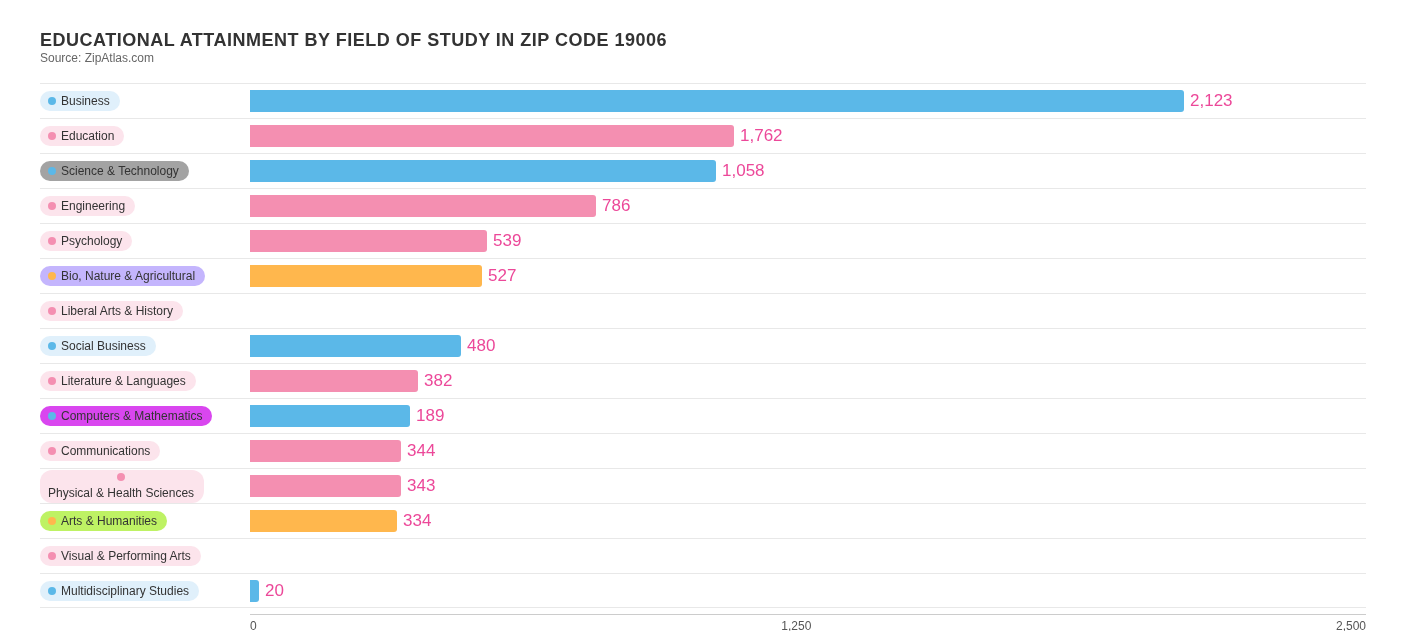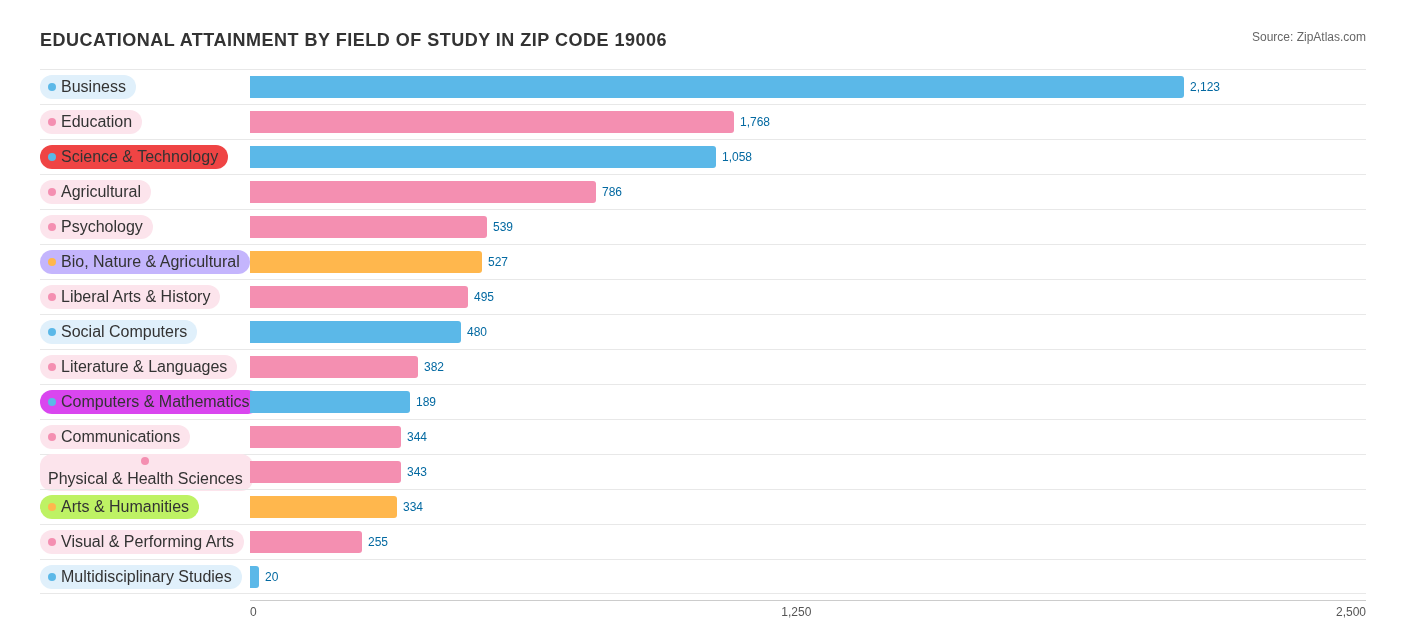--- a/index.html
+++ b/index.html
@@ -12,20 +12,21 @@
     }
     .chart-container {
       width: 100%;
       padding: 10px 20px 20px 20px;
     }
     .chart-header {
       display: flex;
       justify-content: space-between;
       align-items: flex-start;
       margin-bottom: 18px;
+      flex-direction: column;
     }
     .chart-title {
       font-size: 18px;
       font-weight: bold;
       color: #333;
       letter-spacing: 0.5px;
       text-transform: uppercase;
     }
     .chart-source {
       font-size: 12px;
@@ -50,21 +51,21 @@
       flex-shrink: 0;
       display: flex;
       align-items: center;
       height: 100%;
     }
     .label-pill {
       display: inline-flex;
       align-items: center;
       padding: 3px 10px 3px 8px;
       border-radius: 12px;
-      font-size: 16px;
+      font-size: 12px;
       color: #333;
       white-space: nowrap;
       gap: 5px;
     }
     .label-dot {
       width: 8px;
       height: 8px;
       border-radius: 50%;
       flex-shrink: 0;
     }
@@ -75,22 +76,22 @@
       height: 100%;
       position: relative;
     }
     .bar {
       height: 22px;
       border-radius: 0 3px 3px 0;
       display: flex;
       align-items: center;
     }
     .bar-value {
-      font-size: 12px;
-      color: #0369a1;
+      font-size: 17px;
+      color: #ec4899;
       margin-left: 6px;
       white-space: nowrap;
     }
     .x-axis {
       display: flex;
       margin-left: 210px;
       margin-top: 6px;
       border-top: 1px solid #ccc;
       position: relative;
     }
@@ -129,40 +130,40 @@
     </div>
       <div class="bar-row">
       <div class="bar-label">
         <span class="label-pill" style="background:#fce4ec;">
           <span class="label-dot" style="background:#f48fb1;"></span>
           <span>Education</span>
         </span>
       </div>
       <div class="bar-area">
         <div class="bar" style="width:484px; background:#f48fb1;"></div>
-        <span class="bar-value">1,768</span>
-      </div>
-    </div>
-      <div class="bar-row">
-      <div class="bar-label">
-        <span class="label-pill" style="background:#ef4444;">
+        <span class="bar-value">1,762</span>
+      </div>
+    </div>
+      <div class="bar-row">
+      <div class="bar-label">
+        <span class="label-pill" style="background:#a3a3a3;">
           <span class="label-dot" style="background:#5bb8e8;"></span>
           <span>Science &amp; Technology</span>
         </span>
       </div>
       <div class="bar-area">
         <div class="bar" style="width:466px; background:#5bb8e8;"></div>
         <span class="bar-value">1,058</span>
       </div>
     </div>
       <div class="bar-row">
       <div class="bar-label">
         <span class="label-pill" style="background:#fce4ec;">
           <span class="label-dot" style="background:#f48fb1;"></span>
-          <span>Agricultural</span>
+          <span>Engineering</span>
         </span>
       </div>
       <div class="bar-area">
         <div class="bar" style="width:346px; background:#f48fb1;"></div>
         <span class="bar-value">786</span>
       </div>
     </div>
       <div class="bar-row">
       <div class="bar-label">
         <span class="label-pill" style="background:#fce4ec;">
@@ -187,30 +188,26 @@
         <span class="bar-value">527</span>
       </div>
     </div>
       <div class="bar-row">
       <div class="bar-label">
         <span class="label-pill" style="background:#fce4ec;">
           <span class="label-dot" style="background:#f48fb1;"></span>
           <span>Liberal Arts &amp; History</span>
         </span>
       </div>
-      <div class="bar-area">
-        <div class="bar" style="width:218px; background:#f48fb1;"></div>
-        <span class="bar-value">495</span>
-      </div>
     </div>
       <div class="bar-row">
       <div class="bar-label">
         <span class="label-pill" style="background:#e0f0fb;">
           <span class="label-dot" style="background:#5bb8e8;"></span>
-          <span>Social Computers</span>
+          <span>Social Business</span>
         </span>
       </div>
       <div class="bar-area">
         <div class="bar" style="width:211px; background:#5bb8e8;"></div>
         <span class="bar-value">480</span>
       </div>
     </div>
       <div class="bar-row">
       <div class="bar-label">
         <span class="label-pill" style="background:#fce4ec;text-align:right;">
@@ -270,24 +267,20 @@
         <div class="bar" style="width:147px; background:#ffb74d;"></div>
         <span class="bar-value">334</span>
       </div>
     </div>
       <div class="bar-row">
       <div class="bar-label">
         <span class="label-pill" style="background:#fce4ec;">
           <span class="label-dot" style="background:#f48fb1;"></span>
           <span>Visual &amp; Performing Arts</span>
         </span>
-      </div>
-      <div class="bar-area">
-        <div class="bar" style="width:112px; background:#f48fb1;"></div>
-        <span class="bar-value">255</span>
       </div>
     </div>
       <div class="bar-row">
       <div class="bar-label">
         <span class="label-pill" style="background:#e0f0fb;">
           <span class="label-dot" style="background:#5bb8e8;"></span>
           <span>Multidisciplinary Studies</span>
         </span>
       </div>
       <div class="bar-area">

